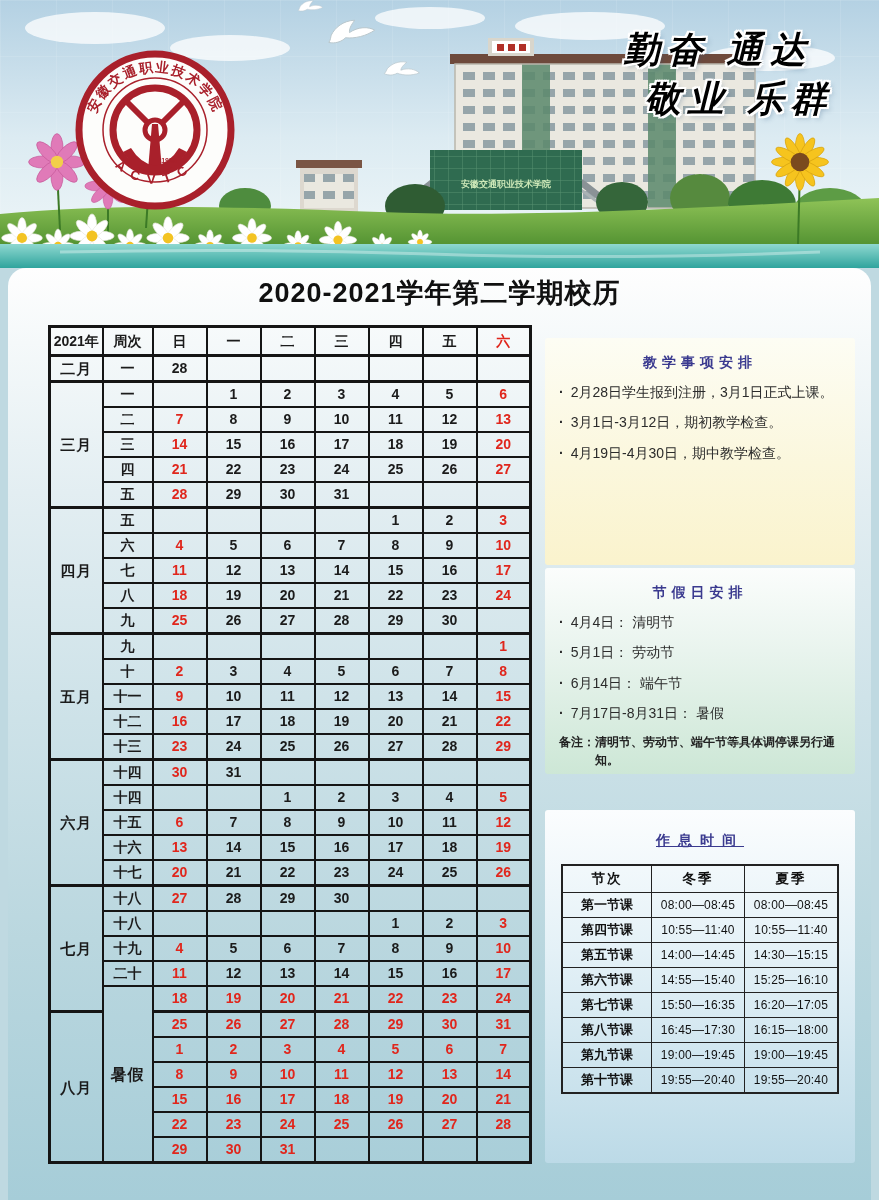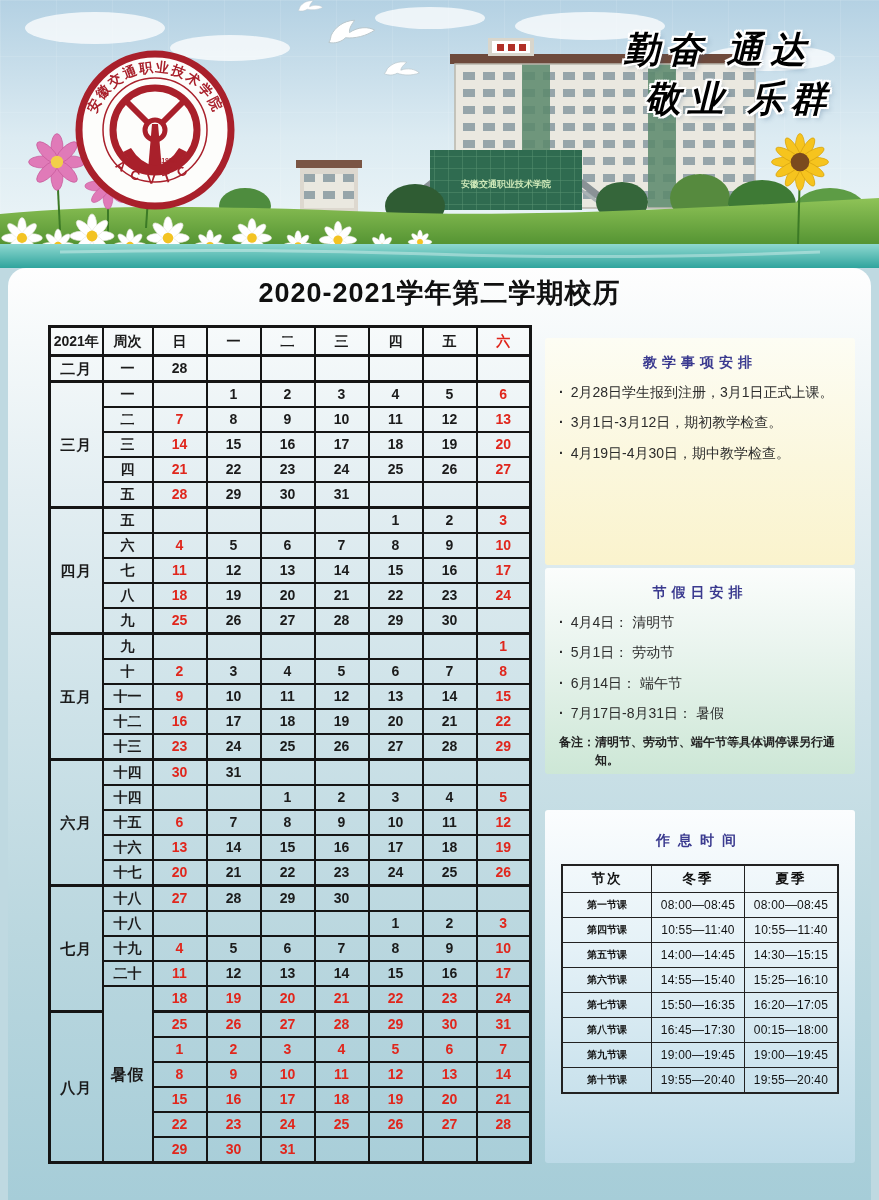--- a/index.html
+++ b/index.html
@@ -37,27 +37,27 @@
   .panel{position:absolute;left:537px;width:310px;border-radius:3px;}
   .panel h2{margin:16px 0 8px;text-align:center;font-size:14px;font-weight:bold;color:#3a3a8f;letter-spacing:5px;}
   .panel ul{list-style:none;margin:4px 10px 0 14px;padding:0;font-size:14px;color:#2b2b2b;}
   .panel li{margin:10px 0;line-height:1.45;}
   .panel li::before{content:"·";font-weight:bold;margin-right:7px;}
   .panel-teaching{top:70px;height:227px;background:linear-gradient(180deg,#fdfdf4 0%,#fbf7dd 55%,#faf3cd 100%);}
   .panel-holiday{top:300px;height:206px;background:linear-gradient(180deg,#fbfdfc 0%,#e9f4ee 40%,#cde7d6 100%);}
   .panel-schedule{top:542px;height:353px;background:linear-gradient(180deg,#fbfdfe 0%,#e4f1f7 40%,#bcdae7 100%);}
   .panel-holiday .note{margin:8px 12px 0 14px;font-size:12px;color:#222;line-height:1.5;
     padding-left:3em;text-indent:-3em;font-weight:bold;font-family:Liberation Serif, serif;}
-  .panel-schedule h2{margin-top:22px;letter-spacing:8px;}
+  .panel-schedule h2{margin-top:22px;letter-spacing:8px;text-decoration:underline;}
 
   table.sched{border-collapse:collapse;margin:14px auto 0;border:2px solid #222;}
   .sched th,.sched td{border:1px solid #222;text-align:center;vertical-align:middle;padding:0;
     height:24px;line-height:24px;color:#111;background:transparent;}
   .sched th{font-size:13.5px;font-weight:bold;letter-spacing:2px;height:26px;}
-  .sched td.period{font-size:10px;font-weight:bold;width:88px;}
+  .sched td.period{font-size:13px;font-weight:bold;width:88px;}
   .sched td.time{font-size:12px;width:92px;letter-spacing:0.2px;}
 </style>
 </head>
 <body>
 
 <div class="page">
 
   <div class="header">
     <svg width="879" height="268" viewBox="0 0 879 268">
       <defs>
@@ -638,21 +638,21 @@
               <td class="time">15:25—16:10</td>
             </tr>
             <tr>
               <td class="period">第七节课</td>
               <td class="time">15:50—16:35</td>
               <td class="time">16:20—17:05</td>
             </tr>
             <tr>
               <td class="period">第八节课</td>
               <td class="time">16:45—17:30</td>
-              <td class="time">00:15—18:00</td>
+              <td class="time">16:15—18:00</td>
             </tr>
             <tr>
               <td class="period">第九节课</td>
               <td class="time">19:00—19:45</td>
               <td class="time">19:00—19:45</td>
             </tr>
             <tr>
               <td class="period">第十节课</td>
               <td class="time">19:55—20:40</td>
               <td class="time">19:55—20:40</td>

